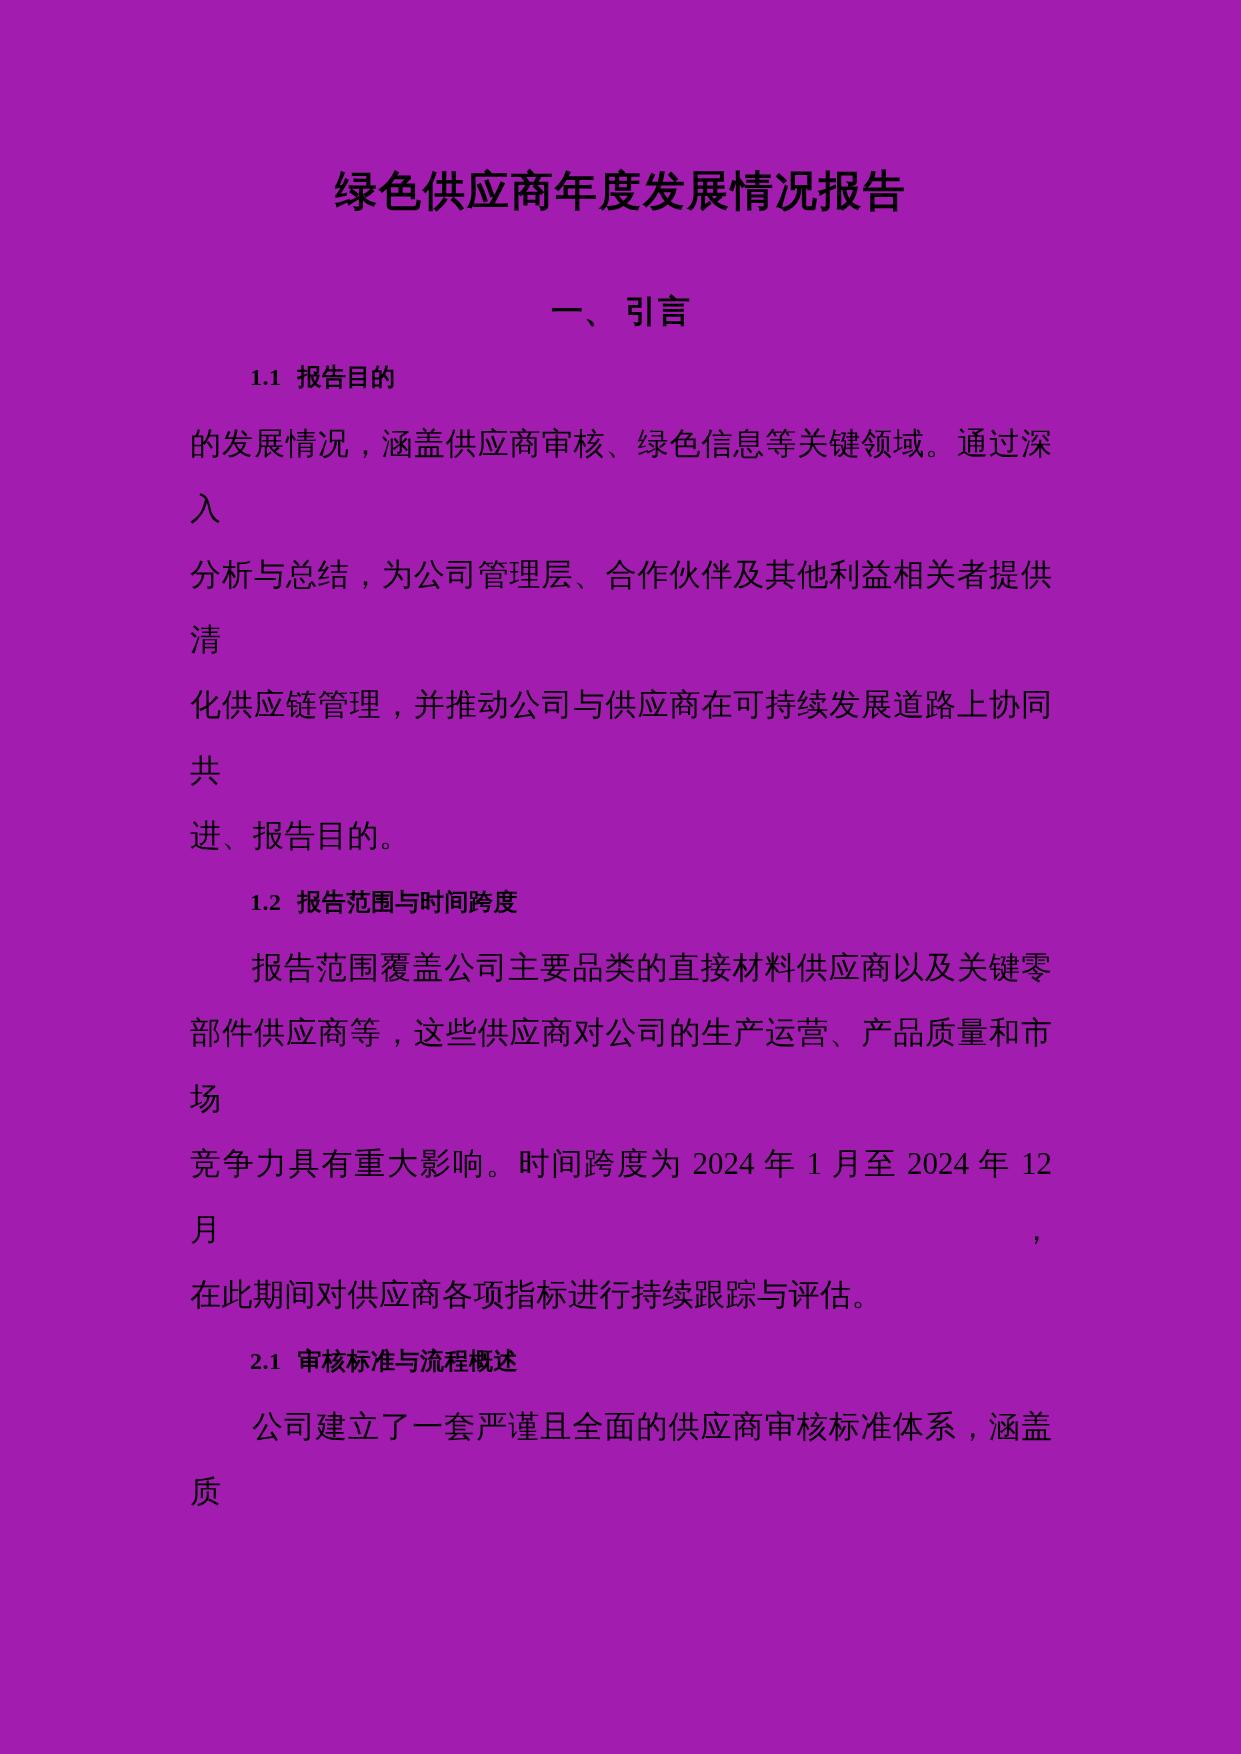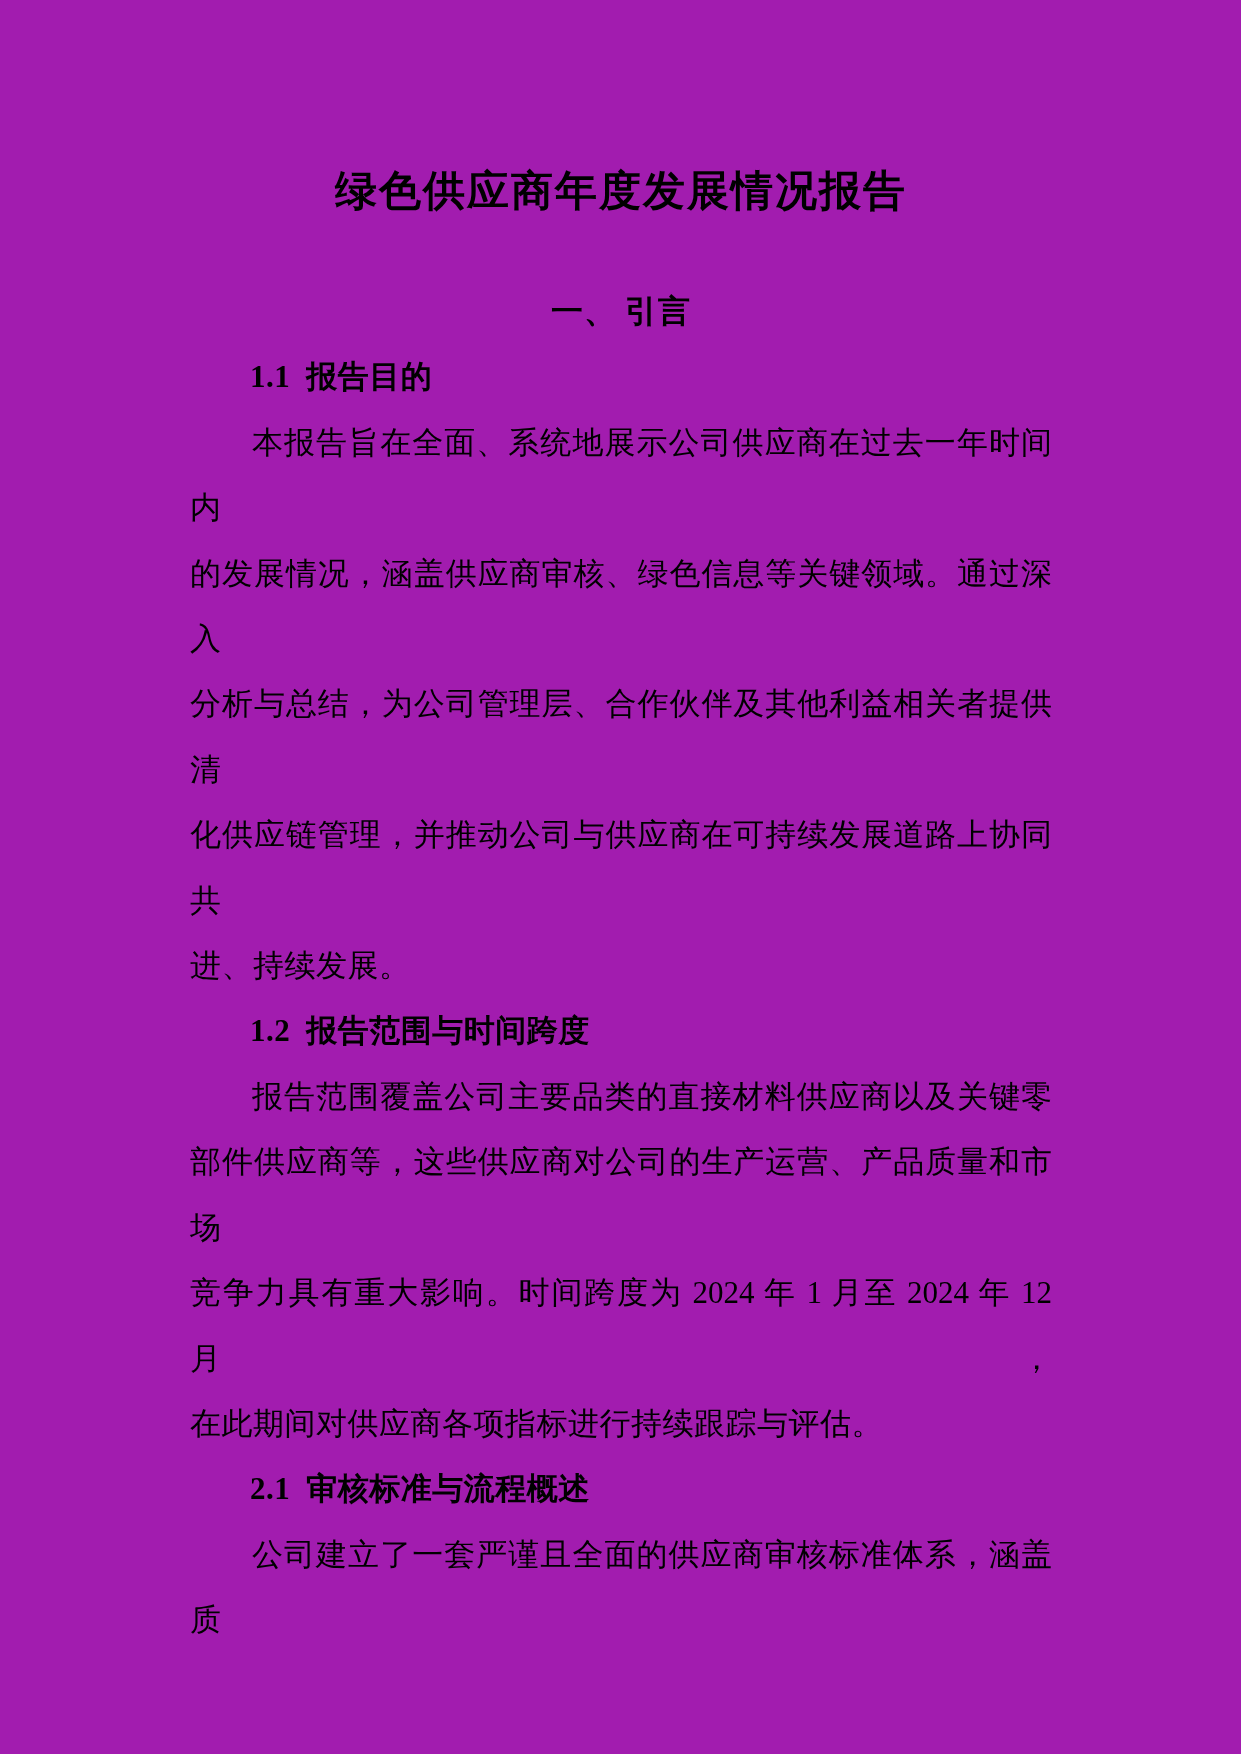--- a/index.html
+++ b/index.html
@@ -37,21 +37,21 @@
     font-size: 32px;
     font-weight: bold;
     line-height: 65.4px;
     letter-spacing: 1px;
     white-space: nowrap;
     text-align: center;
   }
   .h1 .num { margin-right: 8px; }
   .h2 {
     font-family: "Liberation Sans", "DejaVu Sans", sans-serif;
-    font-size: 31px;
+    font-size: 24px;
     font-weight: bold;
     line-height: 65.4px;
     padding-left: 60px;
     letter-spacing: 0.5px;
     white-space: nowrap;
   }
   .h2 .num {
     font-family: "Liberation Serif", "DejaVu Serif", serif;
     margin-right: 16px;
   }
@@ -73,25 +73,24 @@
 
 <div class="page">
   <div class="content">
 
     <h1 class="doc-title">绿色供应商年度发展情况报告</h1>
 
     <div class="h1"><span class="num">一、</span><span>引言</span></div>
 
     <div class="h2"><span class="num">1.1</span><span>报告目的</span></div>
 
-    <div class="line first">本报告旨在全面、系统地展示公司供应商在过去一年时间内</div>
     <div class="line">的发展情况，涵盖供应商审核、绿色信息等关键领域。通过深入</div>
     <div class="line">分析与总结，为公司管理层、合作伙伴及其他利益相关者提供清</div>
     <div class="line">化供应链管理，并推动公司与供应商在可持续发展道路上协同共</div>
-    <div class="line end">进、持续发展。</div>
+    <div class="line end">进、报告目的。</div>
 
     <div class="h2"><span class="num">1.2</span><span>报告范围与时间跨度</span></div>
 
     <div class="line first">报告范围覆盖公司主要品类的直接材料供应商以及关键零</div>
     <div class="line">部件供应商等，这些供应商对公司的生产运营、产品质量和市场</div>
     <div class="line">竞争力具有重大影响。时间跨度为 2024 年 1 月至 2024 年 12 月，</div>
     <div class="line end">在此期间对供应商各项指标进行持续跟踪与评估。</div>
 
 
     <div class="h2"><span class="num">2.1</span><span>审核标准与流程概述</span></div>

